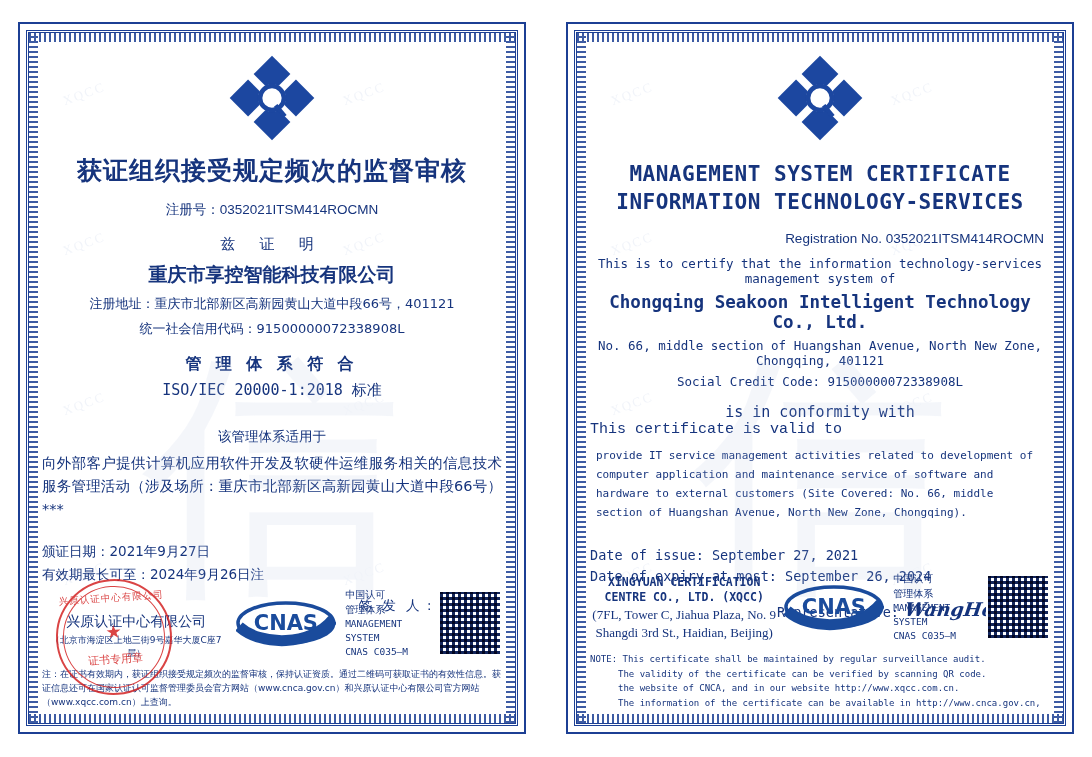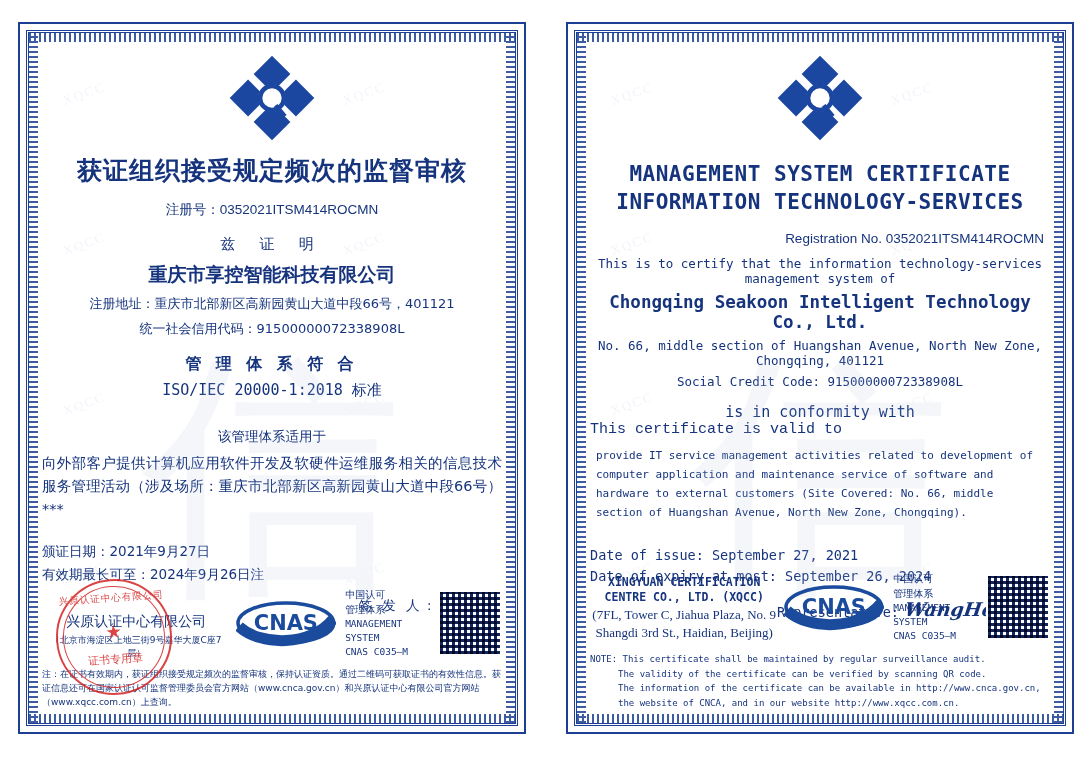--- a/index.html
+++ b/index.html
@@ -545,20 +545,20 @@
               <div class="en">MANAGEMENT SYSTEM</div>
               <div class="en">CNAS C035—M</div>
             </div>
           </div>
 
           <div class="qr"></div>
         </div>
         <div class="note-en">
           <div>NOTE: This certificate shall be maintained by regular surveillance audit.</div>
           <div class="ind">The validity of the certificate can be verified by scanning QR code.</div>
+          <div class="ind">the website of CNCA, and in our website http://www.xqcc.com.cn.</div>
           <div class="ind">The information of the certificate can be available in http://www.cnca.gov.cn,</div>
-          <div class="ind">the website of CNCA, and in our website http://www.xqcc.com.cn.</div>
         </div>
       </div>
     </div>
   </div>
 
 </div>
 
 </body></html>

